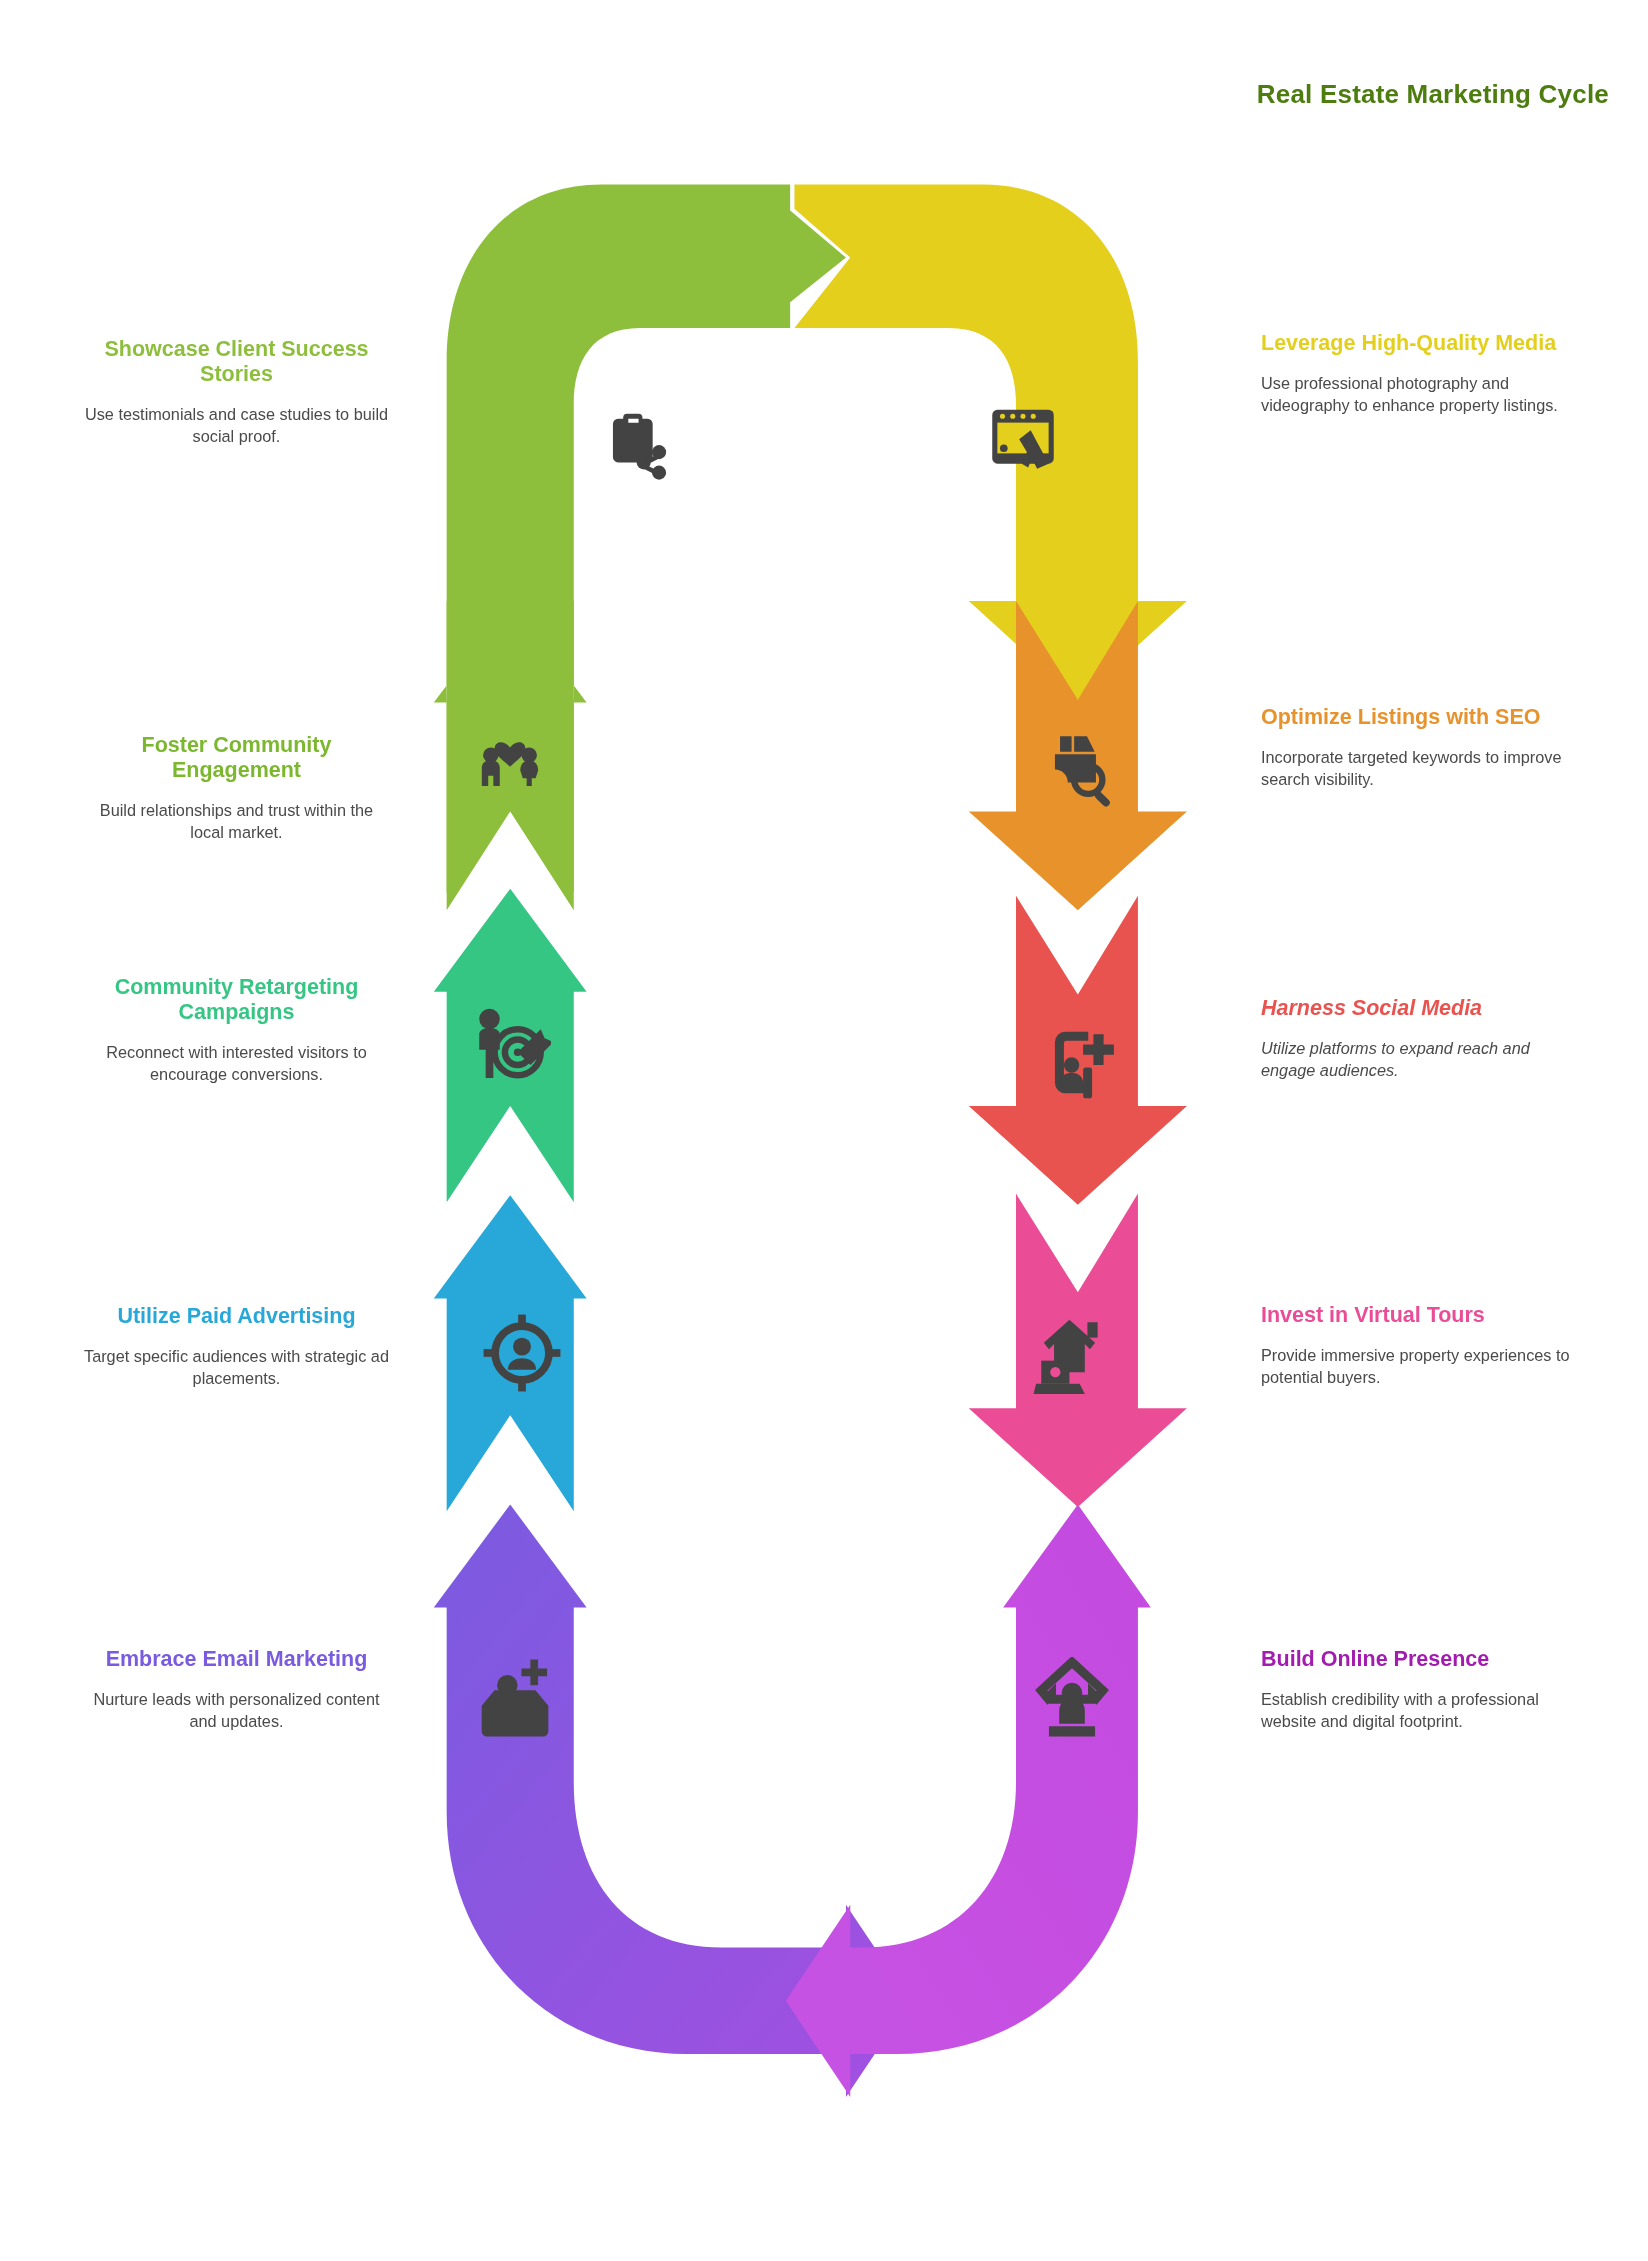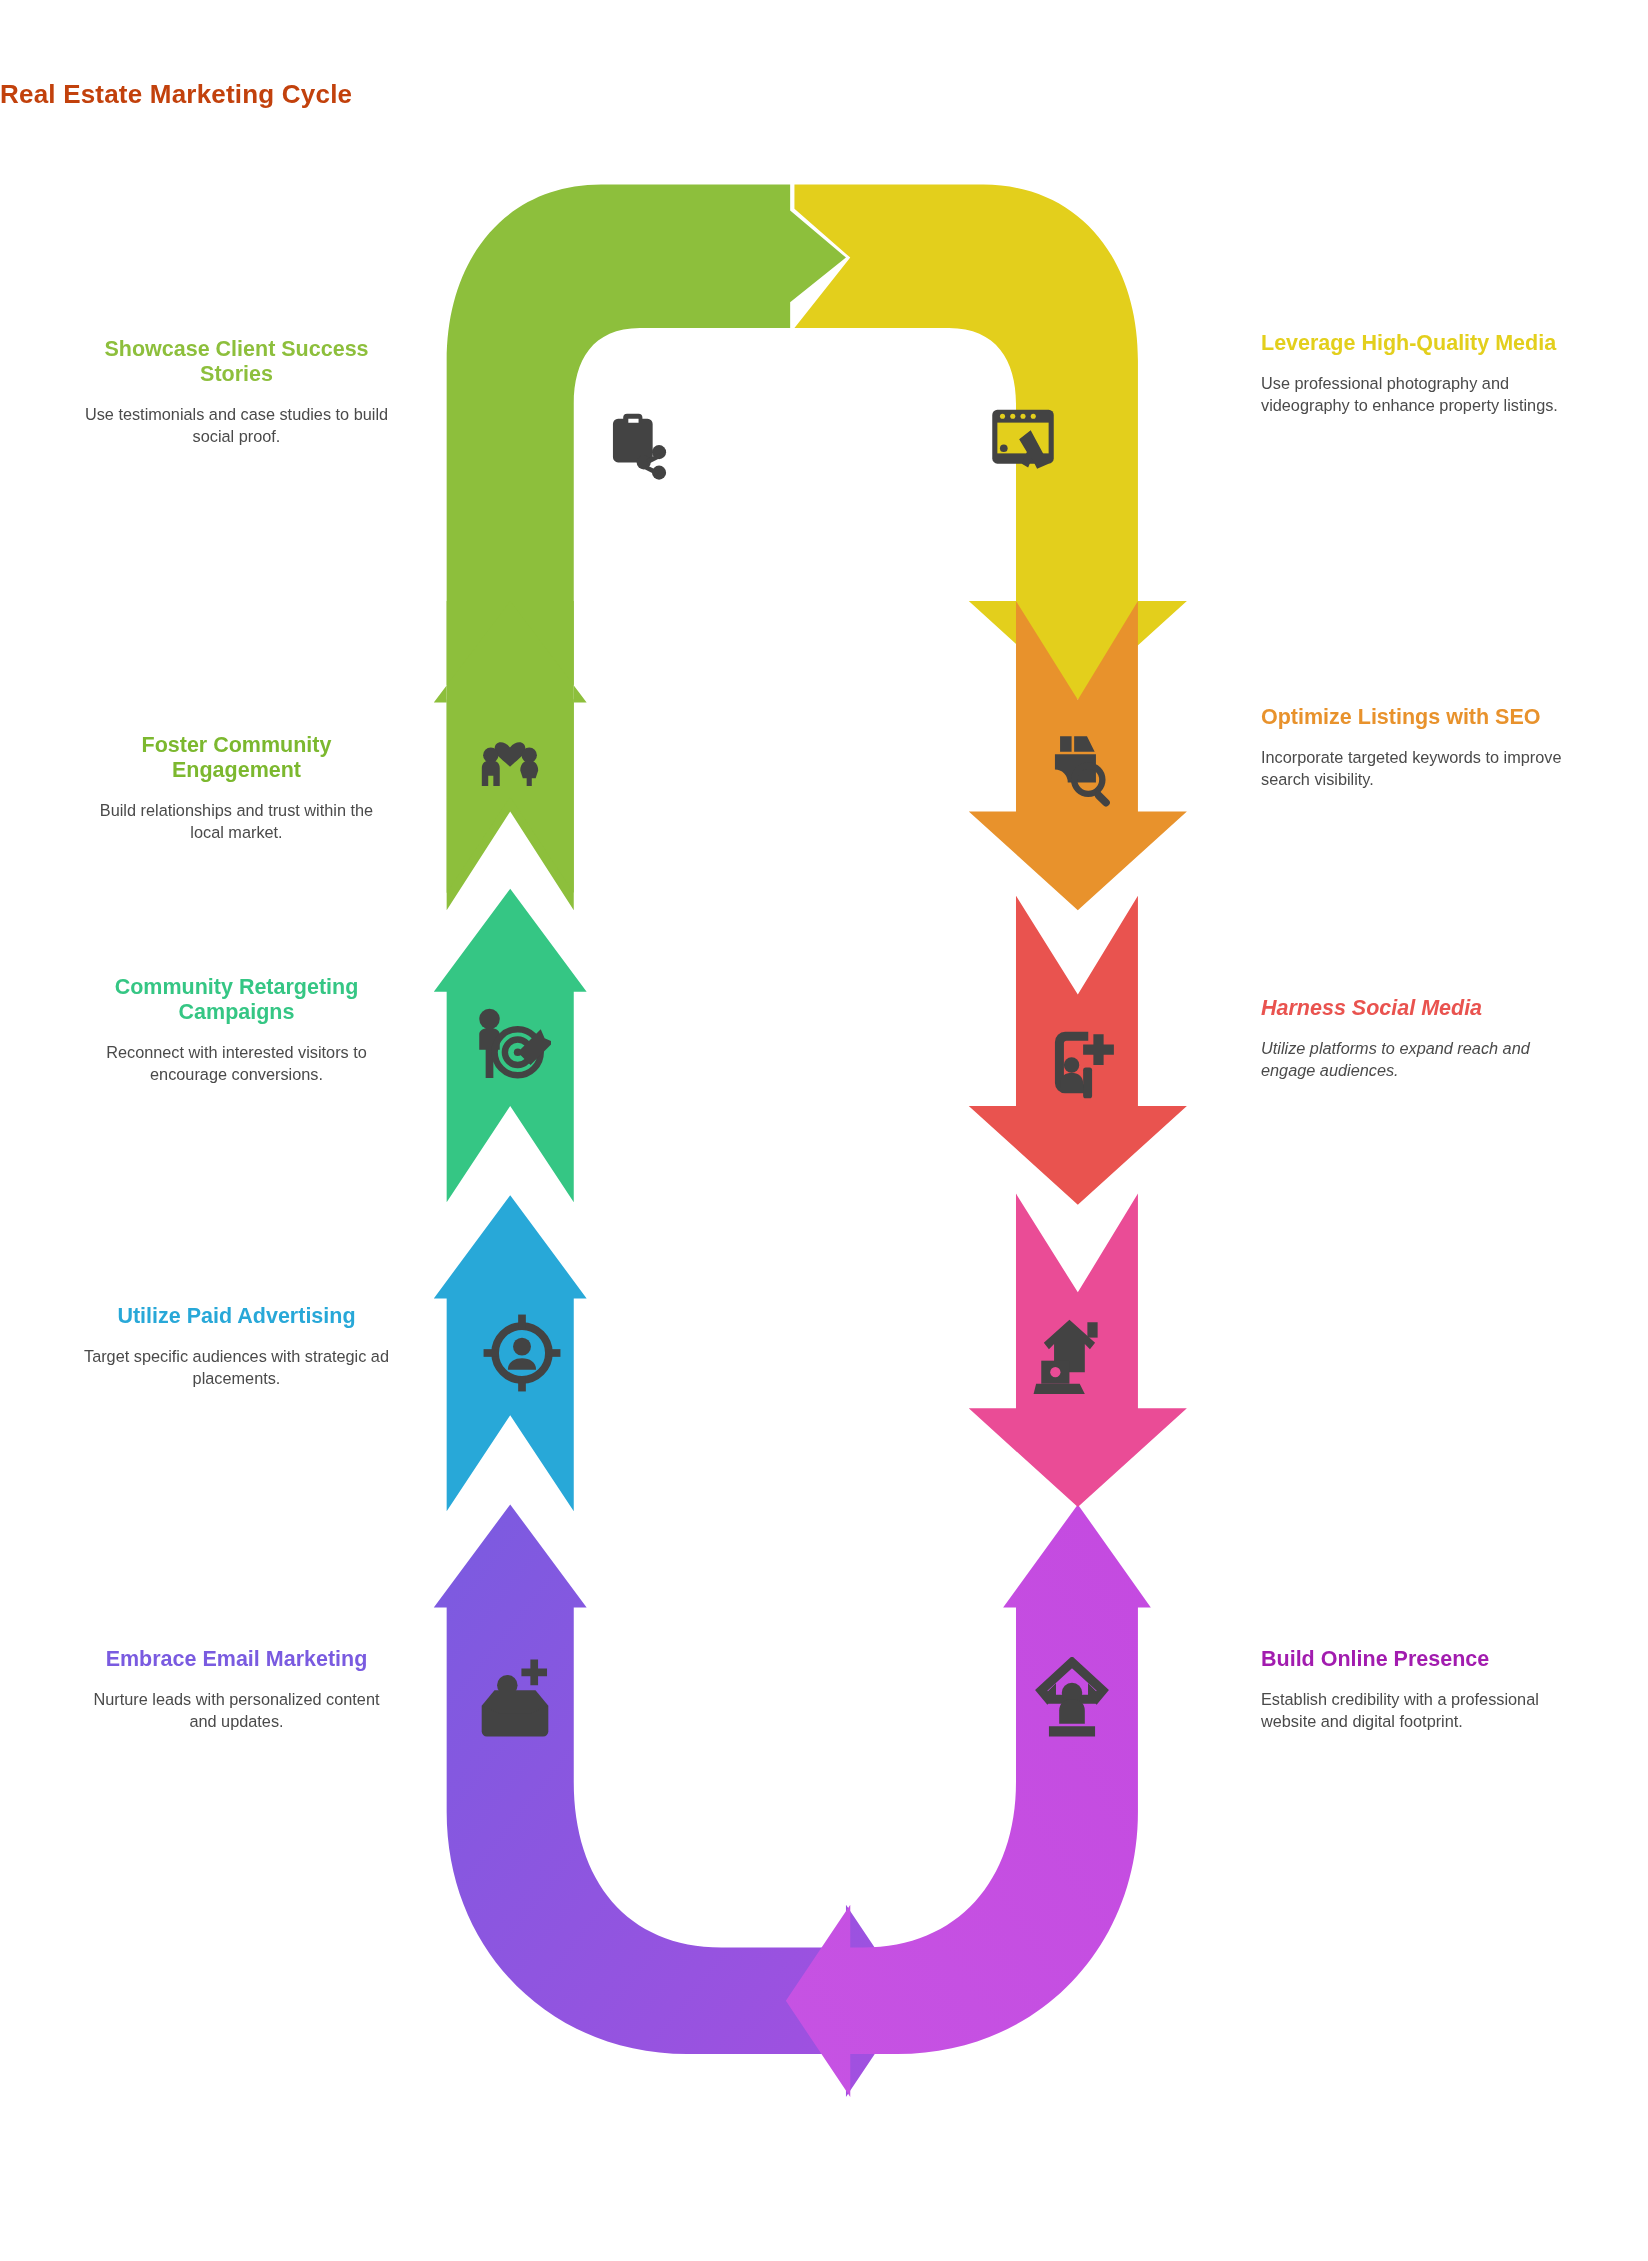--- a/index.html
+++ b/index.html
@@ -14,24 +14,24 @@
     position: relative;
     width: 1649px;
     height: 2261px;
     background: #ffffff;
   }
   #page-title {
     position: absolute;
     top: 79px;
     left: 0;
     width: 1609px;
-    text-align: left;
+    text-align: right;
     font-size: 26px;
     font-weight: bold;
-    color: #c2410c;
+    color: #4d7c0f;
     letter-spacing: 0.2px;
   }
   #cycle-svg {
     position: absolute;
     top: 0;
     left: 0;
     width: 1649px;
     height: 2261px;
   }
   .text-block {
@@ -312,20 +312,24 @@
   <div class="text-block right" style="top:690px;margin-top:15px;">
     <div class="step-heading" style="color:#e8922c;">Optimize Listings with SEO</div>
     <div class="step-desc">Incorporate targeted keywords to improve search visibility.</div>
   </div>
 
   <div class="text-block right" style="top:996px;font-style:italic;">
     <div class="step-heading" style="color:#e9534f;">Harness Social Media</div>
     <div class="step-desc">Utilize platforms to expand reach and engage audiences.</div>
   </div>
 
+  <div class="text-block right" style="top:1303px;">
+    <div class="step-heading" style="color:#ea4c96;">Invest in Virtual Tours</div>
+    <div class="step-desc">Provide immersive property experiences to potential buyers.</div>
+  </div>
 
   <div class="text-block right" style="top:1647px;">
     <div class="step-heading" style="color:#a21caf;">Build Online Presence</div>
     <div class="step-desc">Establish credibility with a professional website and digital footprint.</div>
   </div>
 
 </div>
 
 
 </body></html>

